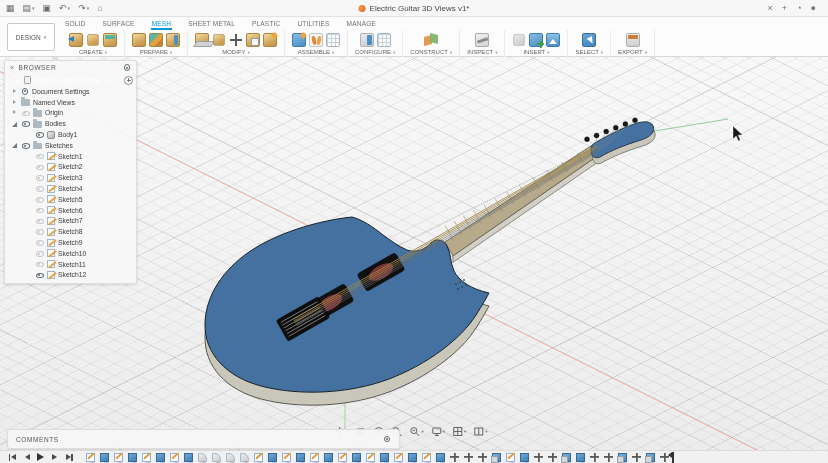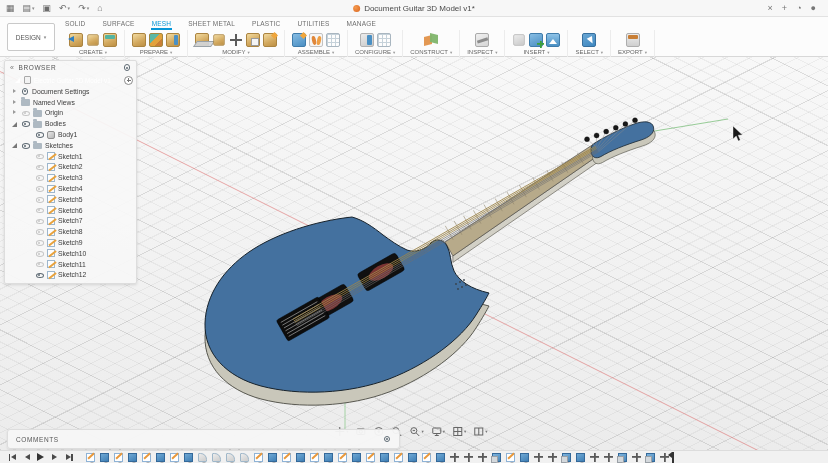--- a/index.html
+++ b/index.html
@@ -271,21 +271,21 @@
       <span class="qicon">
         <span>↷</span>
         <span class="caret">▾</span>
       </span>
       <span class="qicon">
         <span>⌂</span>
       </span>
     </div>
   <div class="doc-title">
     <span class="doc-dot"></span>
-    <span>Document Guitar 3D Model v1*</span>
+    <span>Electric Guitar 3D Views v1*</span>
   </div>
   <div class="win-icons" id="qat-right">
       <span class="qicon">×</span>
       <span class="qicon">+</span>
       <span class="qicon">◔</span>
       <span class="qicon">●</span>
     </div>
 </div>
 
 <div class="ribbon">

